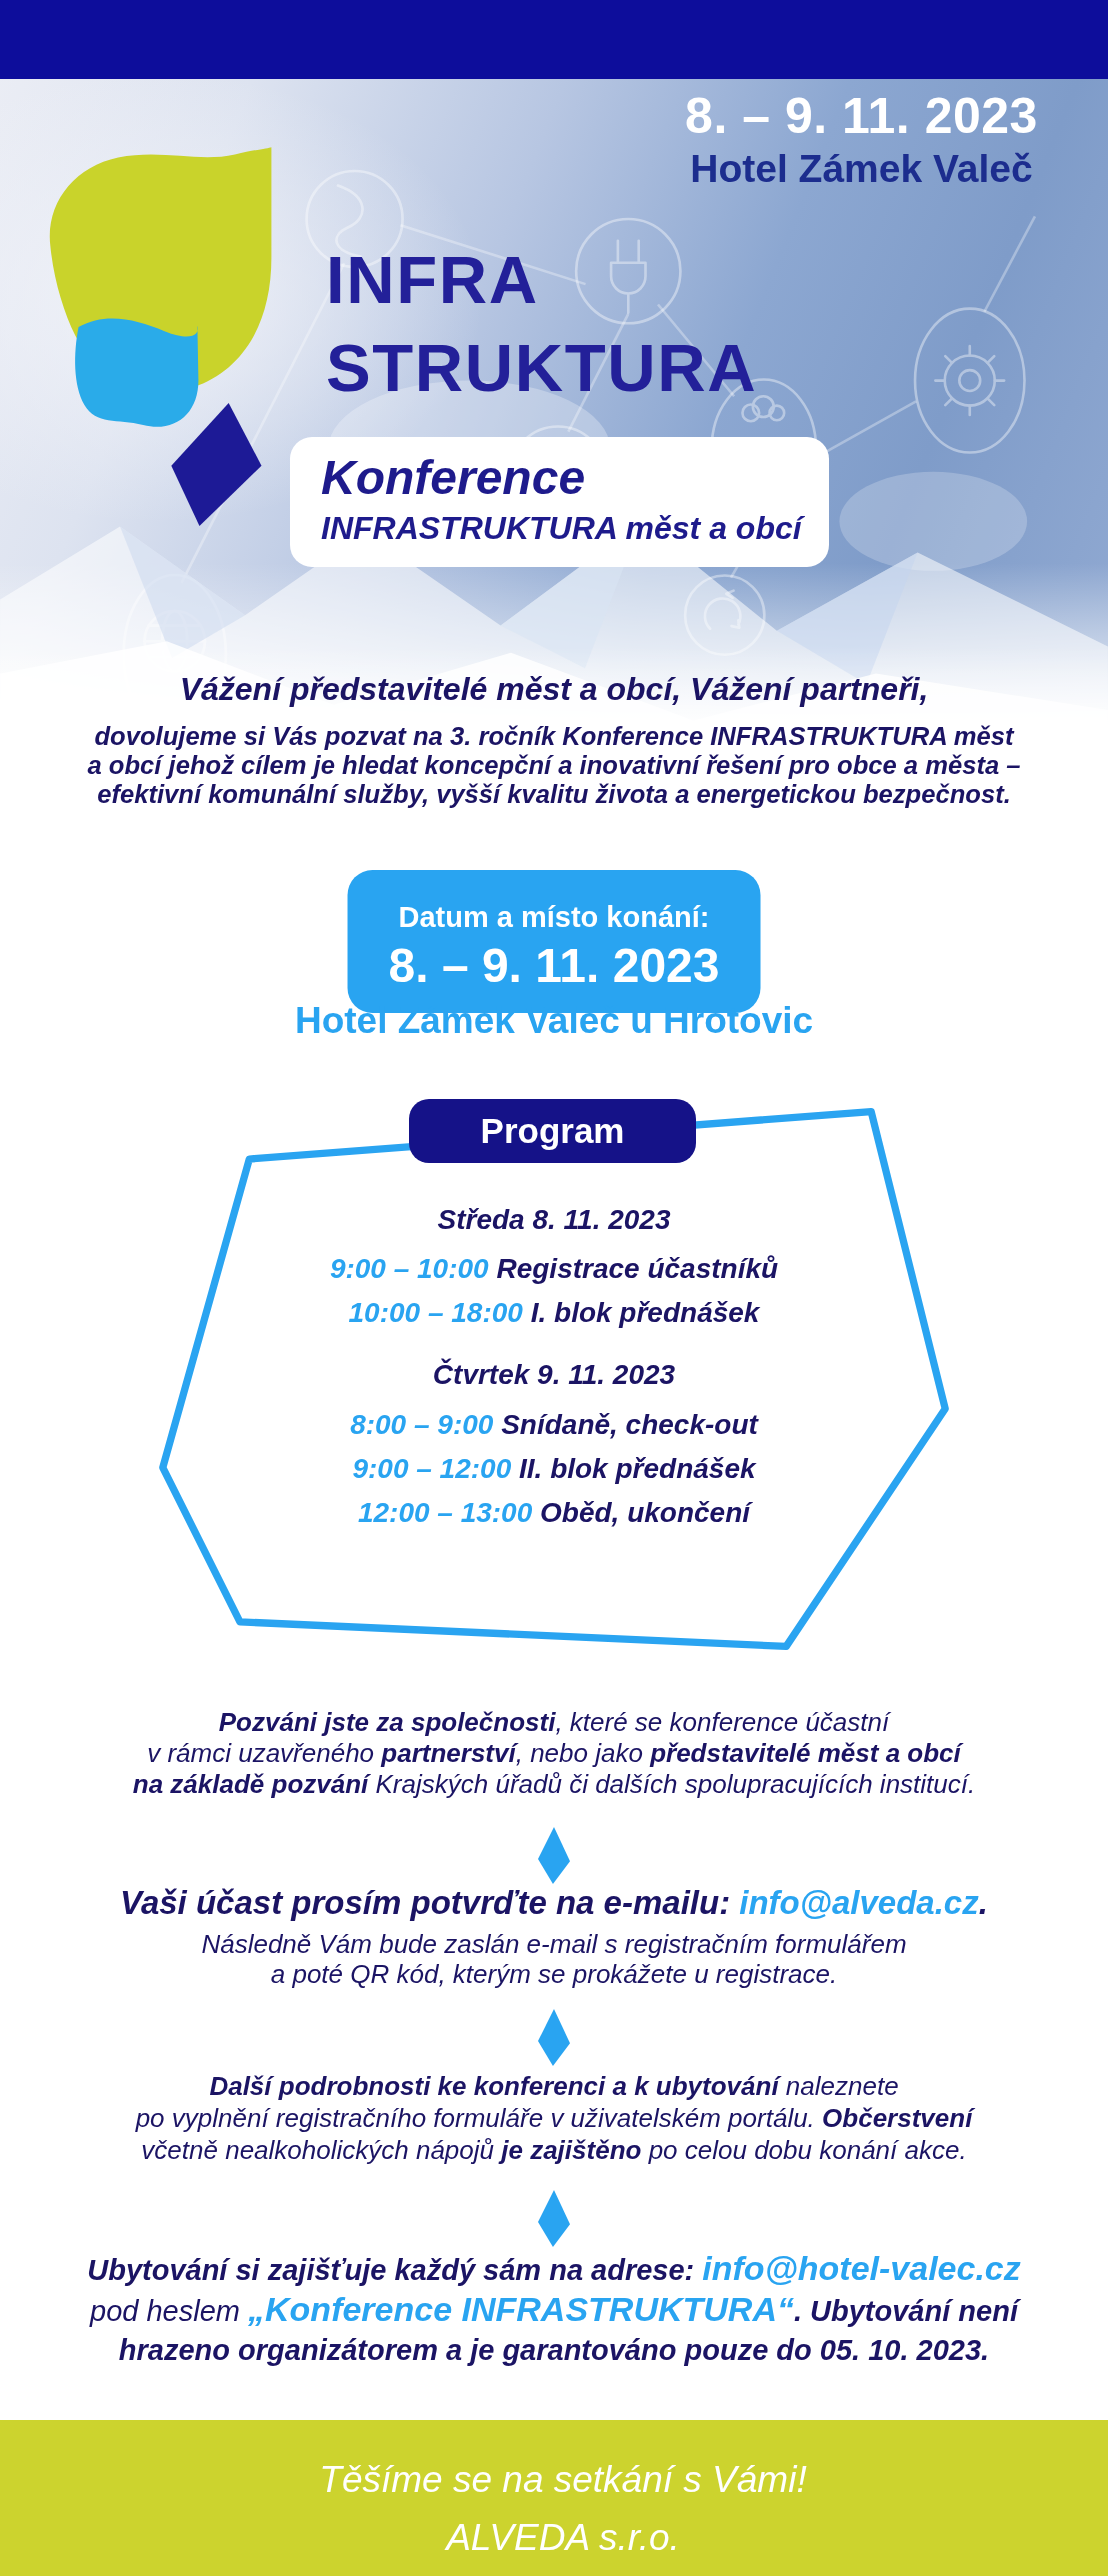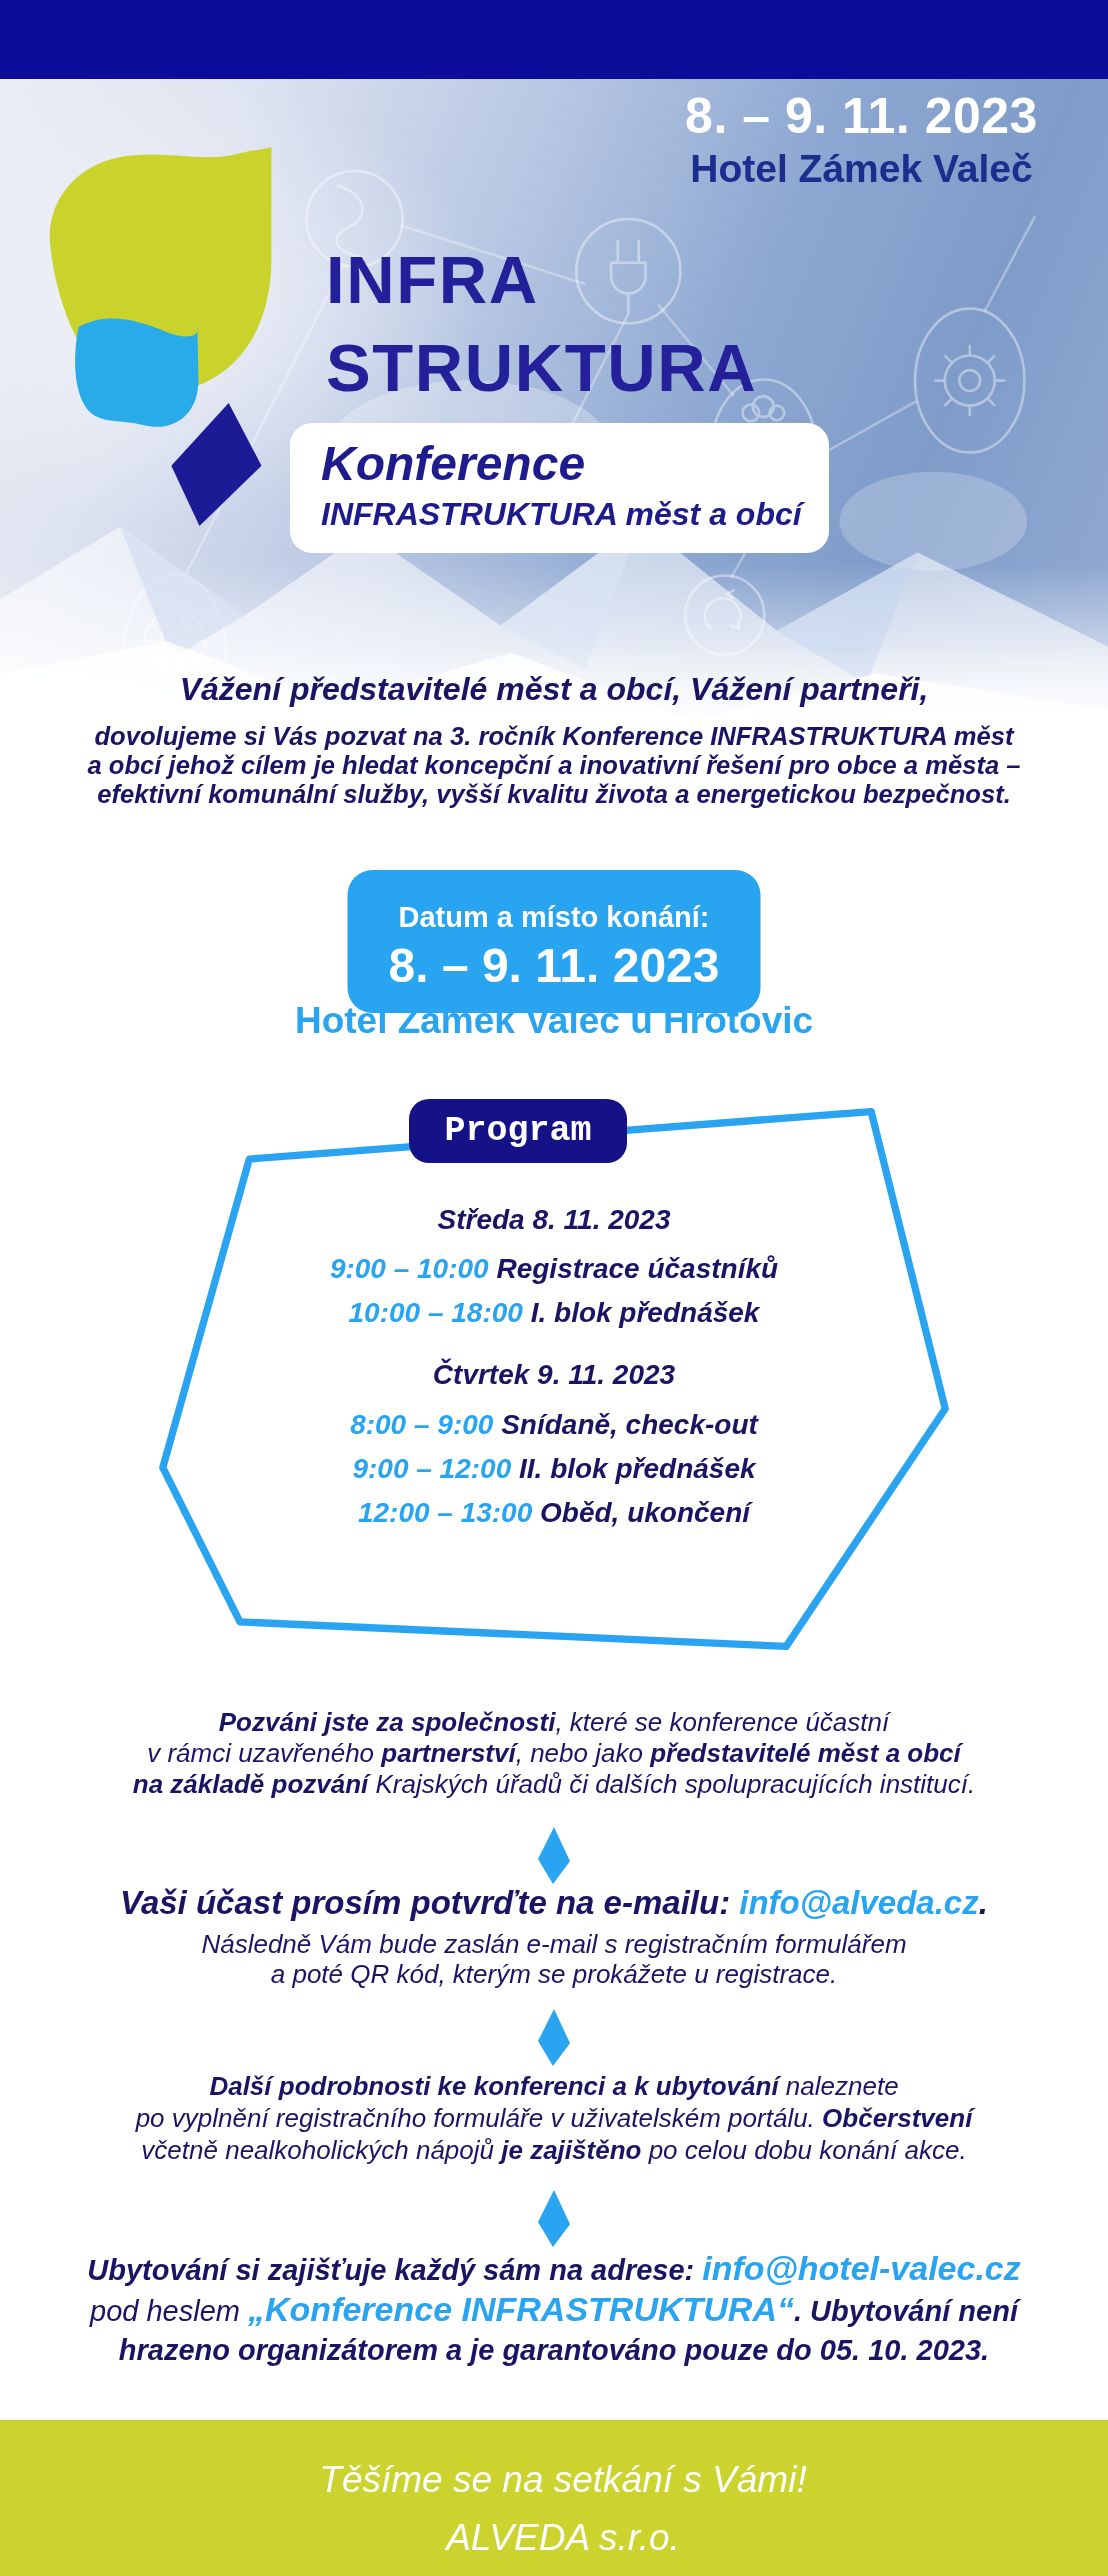--- a/index.html
+++ b/index.html
@@ -43,21 +43,21 @@
   }
   .hero-date{font-size:50px;font-weight:700;color:#ffffff;letter-spacing:0.5px;white-space:nowrap;}
   .hero-venue{font-size:39px;font-weight:700;color:var(--hero-venue);margin-top:5.2px;white-space:nowrap;}
   .logo-mark{position:absolute;top:147px;left:41px;}
   .logo-text{
     position:absolute;top:236px;left:290px;
     font-size:67px;font-weight:700;color:var(--logo-navy);
     line-height:1.32;letter-spacing:1.6px;white-space:nowrap;margin-left:36px;
   }
   .conf-card{
-    position:absolute;top:423px;left:290px;width:539px;height:130px;
+    position:absolute;top:437px;left:290px;width:539px;height:130px;
     background:#ffffff;border-radius:22px;
     padding:15.6px 21px 0 31px;
   }
   .conf-card .title{font-size:48px;font-style:italic;font-weight:600;color:#1e1b8c;line-height:1.05;}
   .conf-card .subtitle{font-size:32px;font-style:italic;font-weight:600;color:#1e1b8c;margin-top:7.3px;white-space:nowrap;}
   
   .salutation{
     position:absolute;top:671px;left:0;width:1108px;text-align:center;
     font-size:32px;font-weight:700;font-style:italic;color:var(--navy);white-space:nowrap;
   }
@@ -74,24 +74,24 @@
   }
   .date-box .label{font-size:29px;font-weight:700;white-space:nowrap;}
   .date-box .value{font-size:48px;font-weight:700;margin-top:4.2px;white-space:nowrap;}
   .venue-full{
     position:absolute;top:1000px;left:0;width:1108px;text-align:center;
     font-size:37px;font-weight:700;color:var(--azure);white-space:nowrap;
   }
   
   .hex-svg{position:absolute;top:1085px;left:130px;}
   .program-btn{
-    position:absolute;top:1099px;left:409px;width:218px;height:64px;
+    position:absolute;top:1099px;left:409px;width:287px;height:64px;
     background:var(--btn);border-radius:20px;
     display:flex;align-items:center;justify-content:center;
-    color:#ffffff;font-size:35px;font-weight:700;font-family:Liberation Mono, monospace;
+    color:#ffffff;font-size:35px;font-weight:700;
   }
   .program-list{
     position:absolute;top:1200px;left:0;width:1108px;text-align:center;
     font-style:italic;color:var(--navy);
   }
   .day-title{font-size:28px;font-weight:700;line-height:39px;margin-bottom:8.3px;white-space:nowrap;}
   .day-items{font-size:28px;line-height:44px;font-weight:600;}
   .day-items div{white-space:nowrap;}
   .day-items .time{color:var(--azure);}
   .day-gap{height:20px;}

